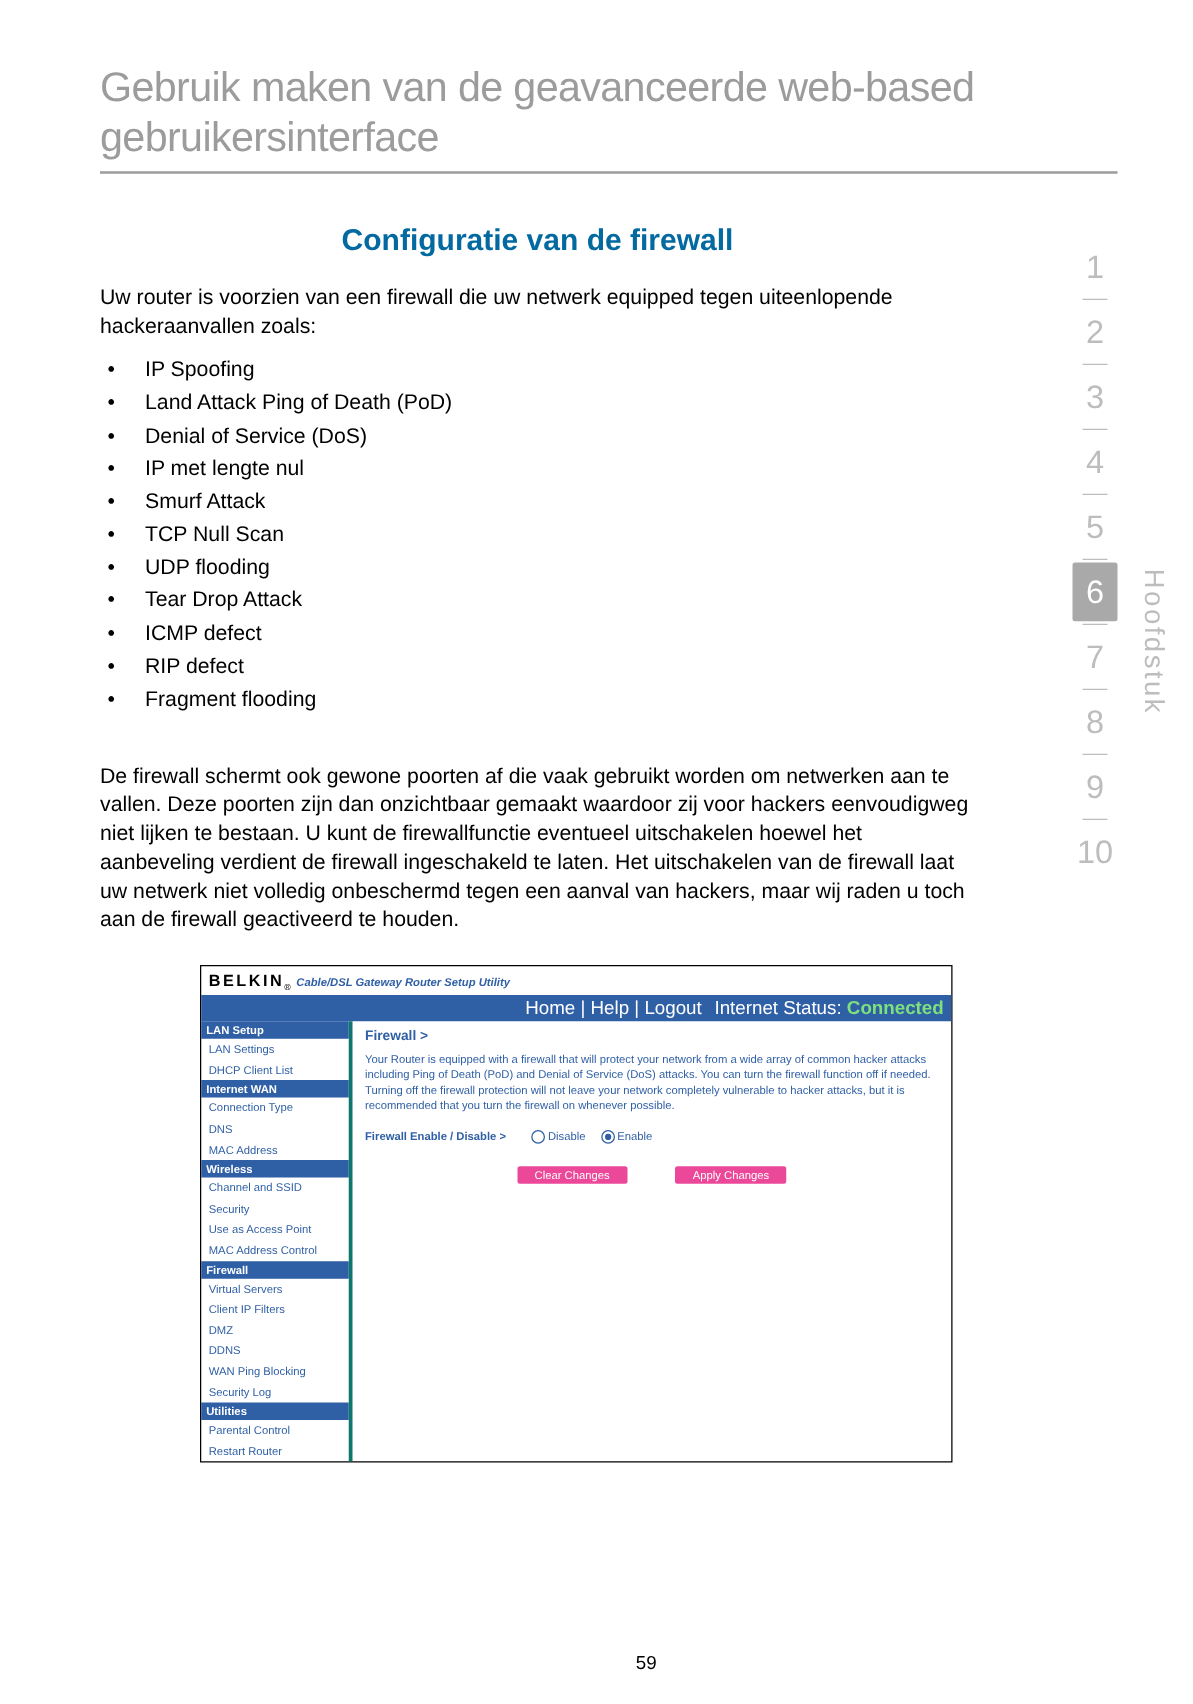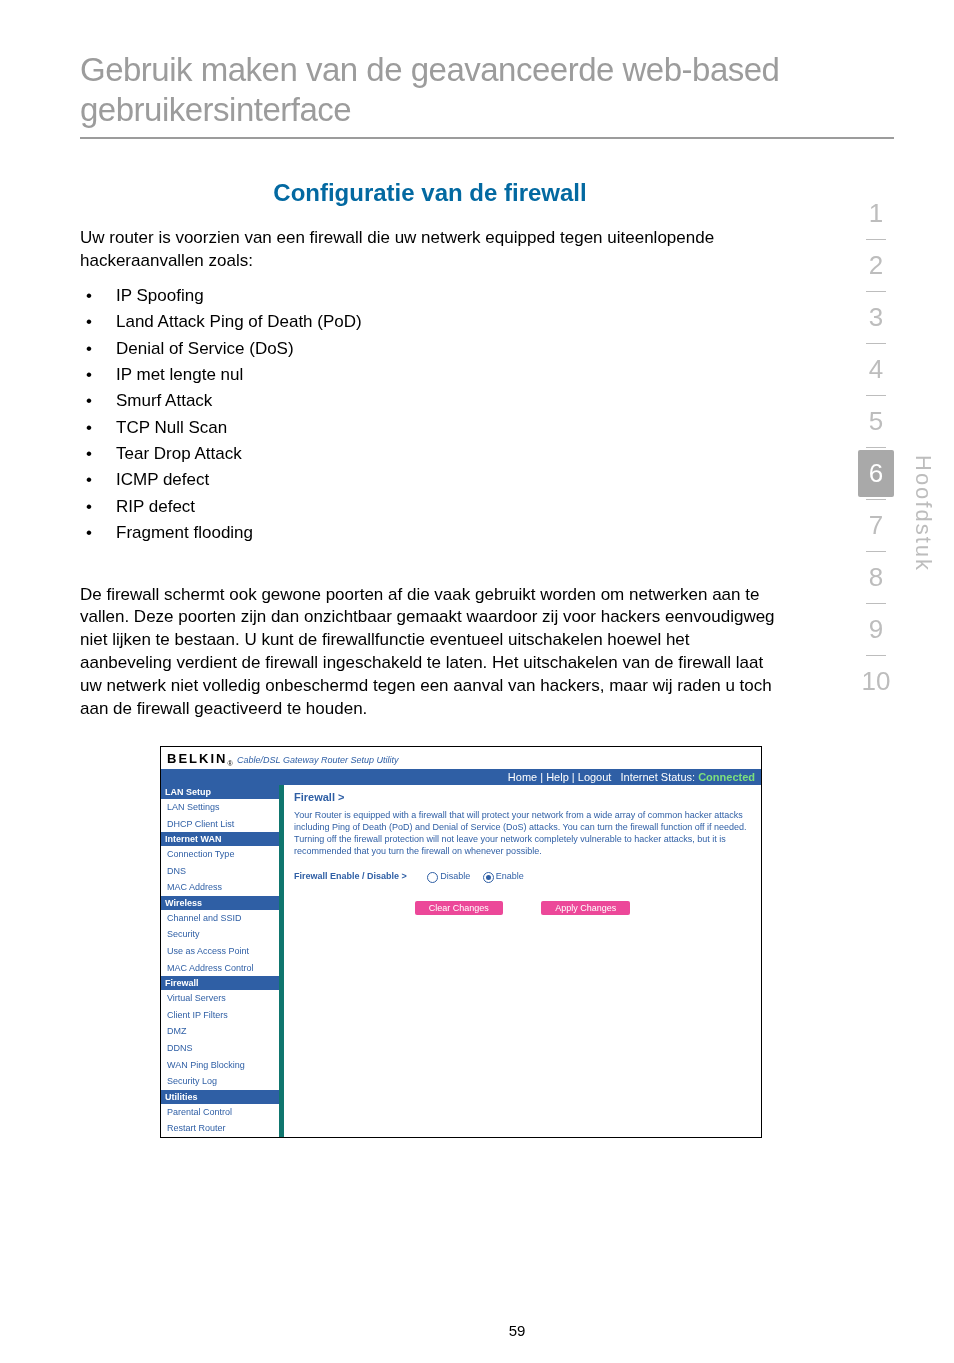--- a/index.html
+++ b/index.html
@@ -121,43 +121,44 @@
     font-family: "Arial Black", Arial, sans-serif;
     font-size: 13px;
     letter-spacing: 2px;
     font-weight: 900;
   }
   .brand-row .brand-sub {
     color: #2f5fa5;
     font-style: italic;
     font-size: 9px;
     margin-left: 2px;
+    font-weight: bold;
   }
   .topbar {
     background: #2f5fa5;
     color: #fff;
     text-align: right;
     padding: 2px 6px;
-    font-size: 11px;
+    font-size: 15px;
   }
   .topbar .status {
     margin-left: 6px;
   }
   .topbar .status-val {
     color: #7de07d;
     font-weight: 700;
   }
   .ui-body {
     display: flex;
     align-items: stretch;
   }
   .ui-side {
     width: 118px;
     flex: 0 0 118px;
-    border-right: 5px solid #0f766e;
+    border-right: 3px solid #0f766e;
   }
   .ui-side .grp {
     background: #2f5fa5;
     color: #fff;
     font-weight: 700;
     padding: 2px 4px;
     font-size: 9px;
   }
   .ui-side .it {
     color: #2f5fa5;
@@ -248,20 +249,21 @@
     <h2 class="section-heading">Configuratie van de firewall</h2>
     <p class="intro">Uw router is voorzien van een firewall die uw netwerk equipped tegen uiteenlopende hackeraanvallen zoals:</p>
 
     <ul class="attack-list">
       <li>IP Spoofing</li>
       <li>Land Attack Ping of Death (PoD)</li>
       <li>Denial of Service (DoS)</li>
       <li>IP met lengte nul</li>
       <li>Smurf Attack</li>
       <li>TCP Null Scan</li>
+      <li>UDP flooding</li>
       <li>Tear Drop Attack</li>
       <li>ICMP defect</li>
       <li>RIP defect</li>
       <li>Fragment flooding</li>
     </ul>
 
     <p class="body-para">De firewall schermt ook gewone poorten af die vaak gebruikt worden om netwerken aan te vallen. Deze poorten zijn dan onzichtbaar gemaakt waardoor zij voor hackers eenvoudigweg niet lijken te bestaan. U kunt de firewallfunctie eventueel uitschakelen hoewel het aanbeveling verdient de firewall ingeschakeld te laten. Het uitschakelen van de firewall laat uw netwerk niet volledig onbeschermd tegen een aanval van hackers, maar wij raden u toch aan de firewall geactiveerd te houden.</p>
 
     <div class="router-ui">
       <div class="brand-row">

